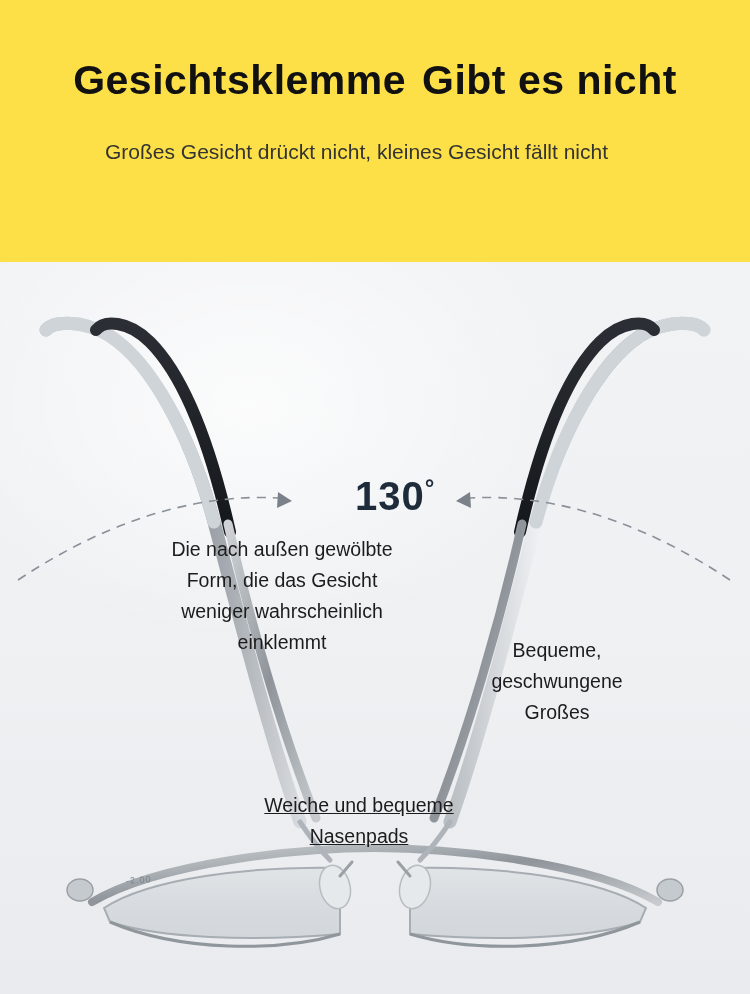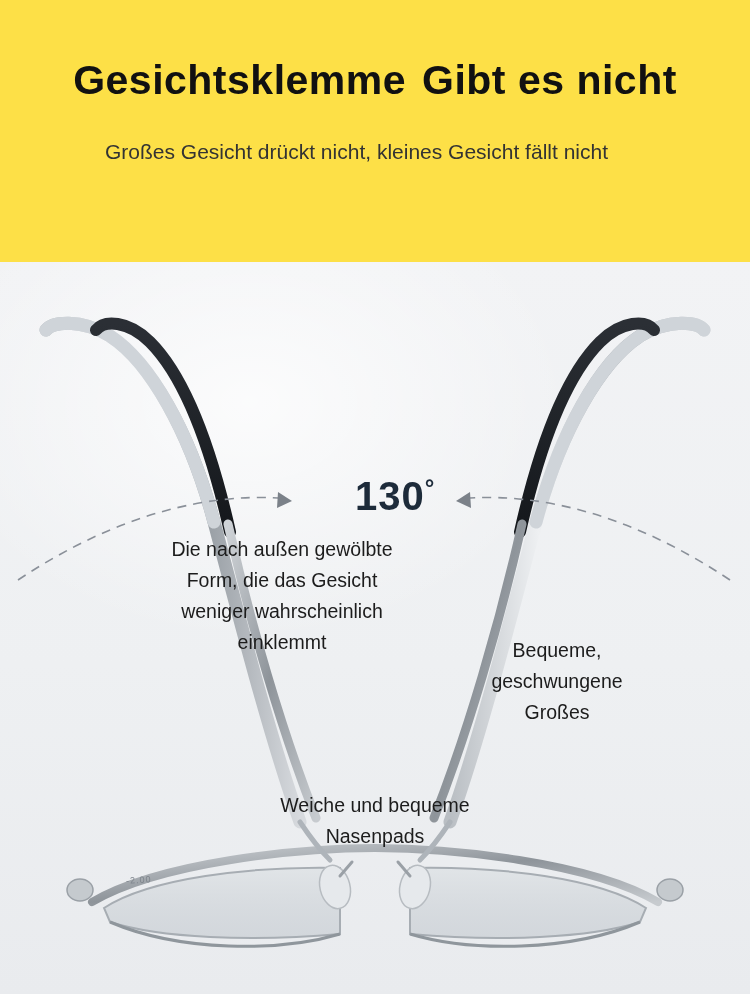--- a/index.html
+++ b/index.html
@@ -115,21 +115,21 @@
   
   .cap {
     position: absolute;
     text-align: center;
     color: #1c1c1c;
     font-size: 19.5px;
     line-height: 31px;
   }
   .cap-left  { left: 136px; top: 272px; width: 230px; margin-left: 31px; }
   .cap-right { left: 462px; top: 373px; width: 190px; }
-  .cap-nose  { left: 245px; top: 528px; width: 260px; }
+  .cap-nose  { left: 229px; top: 528px; width: 260px; text-decoration: underline; }
 
   
   .glasses {
     position: absolute;
     left: 0;
     top: 0;
     width: 750px;
     height: 732px;
   }
   .tiny-engrave {

